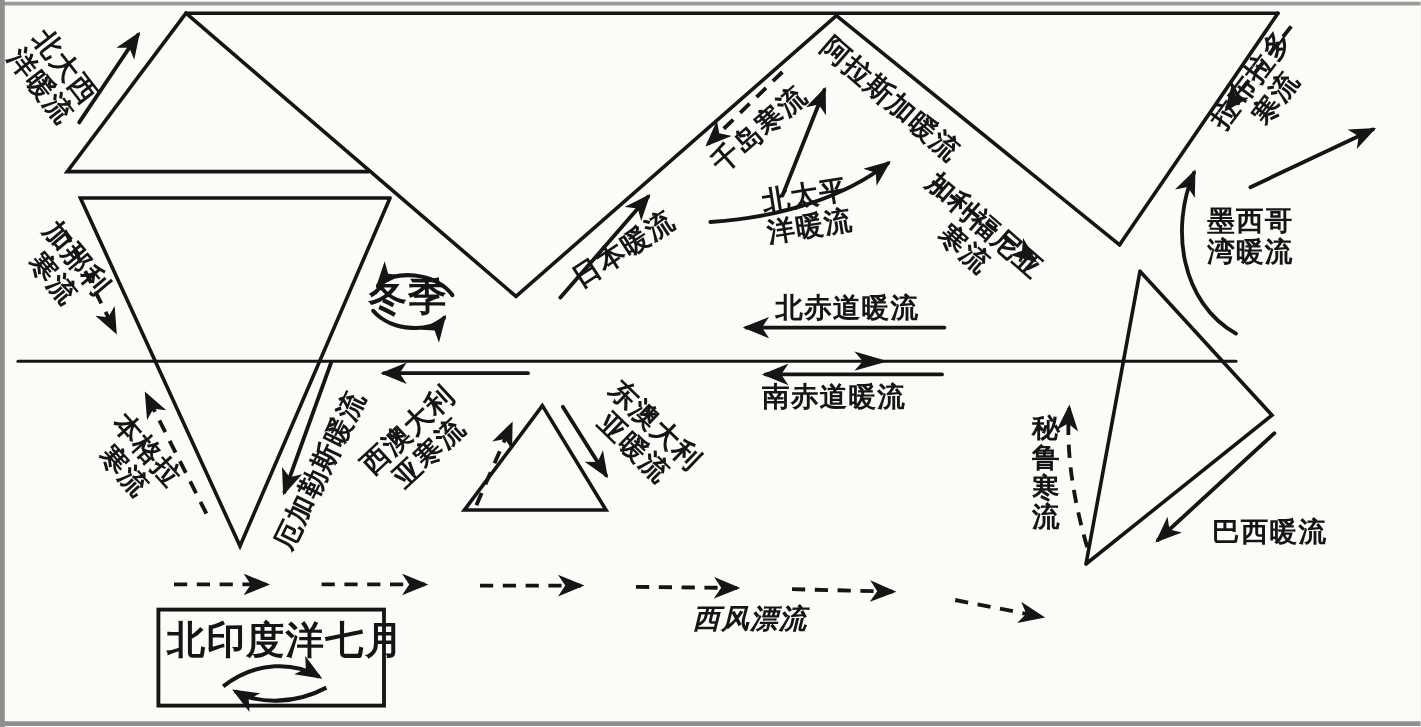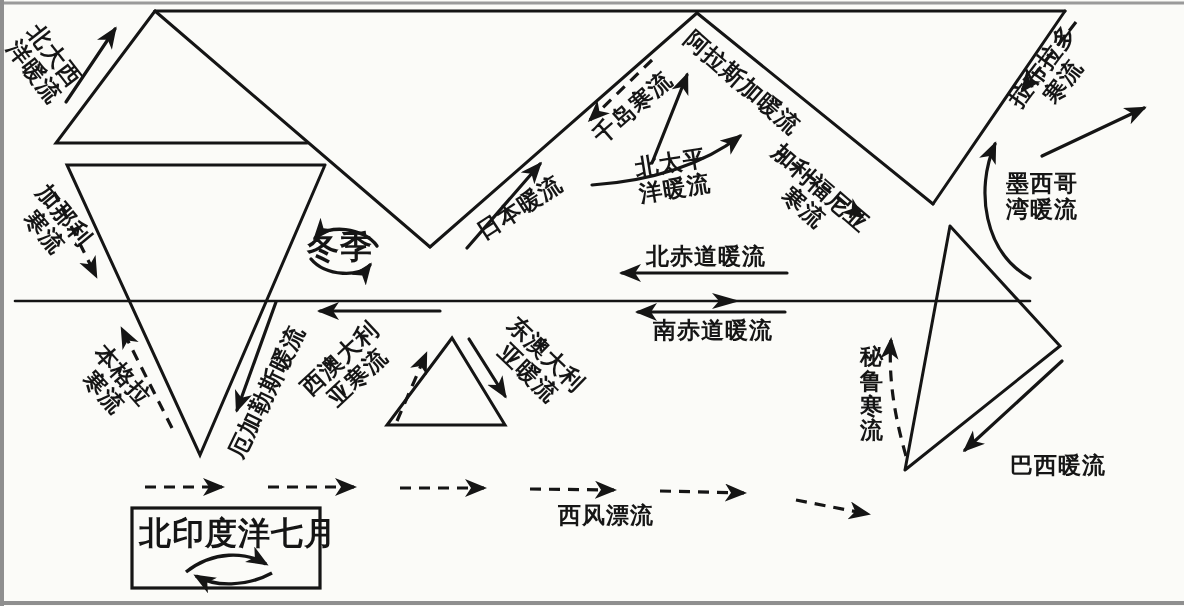--- a/index.html
+++ b/index.html
@@ -116,26 +116,26 @@
   <div class="lbl rm9" style="left:673px;top:176px;">北太平
 洋暖流</div>
   <div class="lbl r41" style="left:742px;top:83px;">阿拉斯加暖流</div>
   <div class="lbl r41" style="left:812px;top:198px;">加利福尼亚
 寒流</div>
   <div class="lbl rm53" style="left:1053px;top:74px;">拉布拉多
 寒流</div>
   <div class="lbl" style="left:1042px;top:197px;">墨西哥
 湾暖流</div>
   <div class="lbl" style="left:706px;top:257px;">北赤道暖流</div>
-  <div class="lbl" style="left:713px;top:331px;text-align:right;">南赤道暖流</div>
+  <div class="lbl" style="left:695px;top:331px;text-align:right;">南赤道暖流</div>
   <div class="lbl rm43" style="left:349px;top:368px;">西澳大利
 亚寒流</div>
   <div class="lbl r44" style="left:537px;top:364px;">东澳大利
 亚暖流</div>
   <div class="lbl vert" style="left:872px;top:394px;">秘
 鲁
 寒
 流</div>
-  <div class="lbl" style="left:1058px;top:466px;">巴西暖流</div>
-  <div class="lbl" style="left:606px;top:516px;">西风漂流</div>
+  <div class="lbl" style="left:1058px;top:444px;">巴西暖流</div>
+  <div class="lbl" style="left:625px;top:516px;font-style:italic;">西风漂流</div>
   <div class="lbl big" style="left:238px;top:534px;">北印度洋七月</div>
 
 </div>
 
 </body></html>

